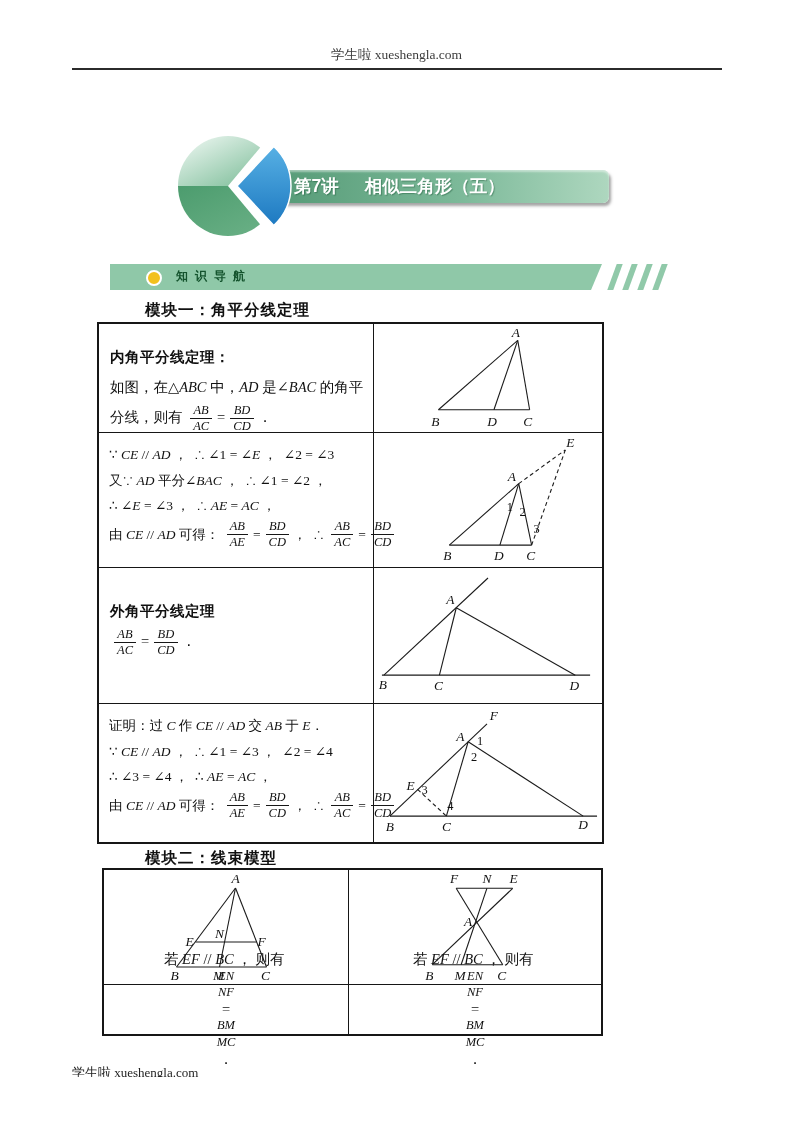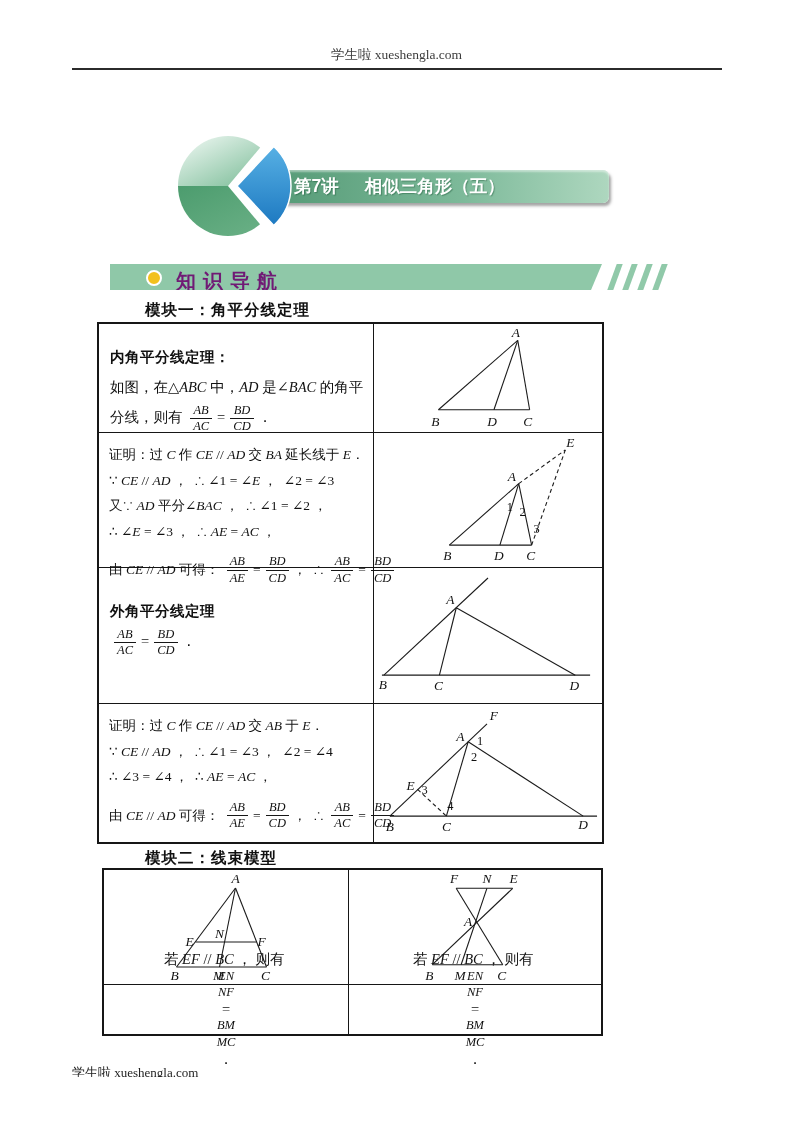--- a/index.html
+++ b/index.html
@@ -21,21 +21,21 @@
   .banner-text{position:absolute;left:294px;top:174px;z-index:4;color:#fff;font-weight:bold;
                font-size:17.5px;font-family:"Liberation Sans","DejaVu Sans",sans-serif;
                text-shadow:1px 1px 1px rgba(0,60,30,.35);white-space:nowrap;}
   .banner-text .gap{display:inline-block;width:26px;}
 
   
   .navbar{position:absolute;left:110px;top:264px;width:492px;height:26px;background:#8fc8a8;
           clip-path:polygon(0 0,100% 0,calc(100% - 11px) 100%,0 100%);}
   .nav-dot{position:absolute;left:36px;top:6px;width:12px;height:12px;border-radius:50%;
            background:#f2c11e;border:2px solid #fff;box-sizing:content-box;}
-  .nav-label{position:absolute;left:66px;top:4px;color:#701a75;font-weight:bold;font-size:20px;
+  .nav-label{position:absolute;left:66px;top:4px;color:#14532d;font-weight:bold;font-size:12px;
              letter-spacing:7px;font-family:"Liberation Sans","DejaVu Sans",sans-serif;}
   .slash{position:absolute;top:264px;width:6px;height:26px;background:#90c9a9;transform:skewX(-20deg);}
   .s1{left:612px}.s2{left:627px}.s3{left:642px}.s4{left:657px}
 
   
   .mod-heading{position:absolute;left:97px;font-size:15.5px;font-weight:bold;letter-spacing:1px;margin-left:48px;}
   .mh1{top:300px}.mh2{top:848px}
 
   
   .tbl{position:absolute;background:#fff;border:2px solid #161616;box-sizing:border-box;}
@@ -50,21 +50,21 @@
   .tbl2 .cell.right{flex:1;}
   .h-r1{height:108px}.h-r2{height:135px}.h-r3{height:136px}.h-r4{height:139px}
   .h-d{height:114px}.h-cap{height:50px}
 
   
   .statement{padding:18px 8px 0 11px;font-size:14.5px;line-height:30px;}
   .statement.low{padding-top:28px;}
   .stmt-title{font-weight:bold;letter-spacing:.5px;}
   .proof{padding:9px 4px 0 10px;font-size:13.5px;}
   .tline{line-height:25.5px;white-space:pre-wrap;}
-  .frline{display:flex;align-items:center;margin-top:10px;line-height:30px;white-space:pre;}
+  .frline{display:flex;align-items:center;margin-top:0;line-height:30px;white-space:pre;}
   i{font-family:"Liberation Serif","DejaVu Serif",serif;}
 
   
   .frac{display:inline-block;vertical-align:middle;text-align:center;margin:0 4px;
         font-style:italic;font-size:12.5px;}
   .frac .num{display:block;border-bottom:1.2px solid #161616;padding:0 3px;line-height:1.25;}
   .frac .den{display:block;padding:0 3px;line-height:1.25;}
   .eq{margin:0 1px;}
 
   
@@ -146,21 +146,20 @@
               <text x="62" y="102" class="dlabel">B</text>
               <text x="119" y="102" class="dlabel">D</text>
               <text x="155" y="102" class="dlabel">C</text>
             </svg>
           </div>
       </div>
     </div>
 
     <div class="trow h-r2">
       <div class="cell text proof">
-        <div class="tline">证明：过 <i>C</i> 作 <i>CE</i> // <i>AD</i> 交 <i>BA</i> 延长线于 <i>E</i>．</div>
         <div class="tline">∵ <i>CE</i> // <i>AD</i> ，  ∴ ∠1 = ∠<i>E</i> ，  ∠2 = ∠3</div>
         <div class="tline">又∵ <i>AD</i> 平分∠<i>BAC</i> ，  ∴ ∠1 = ∠2 ，</div>
         <div class="tline">∴ ∠<i>E</i> = ∠3 ，  ∴ <i>AE</i> = <i>AC</i> ，</div>
         <div class="frline">
           <span>由 <i>CE</i> // <i>AD</i> 可得： </span>
           <span class="frac"><span class="num">AB</span><span class="den">AE</span></span><span class="eq">=</span><span class="frac"><span class="num">BD</span><span class="den">CD</span></span>
           <span>，  ∴ </span>
           <span class="frac"><span class="num">AB</span><span class="den">AC</span></span><span class="eq">=</span><span class="frac"><span class="num">BD</span><span class="den">CD</span></span>
         </div>
       </div>

